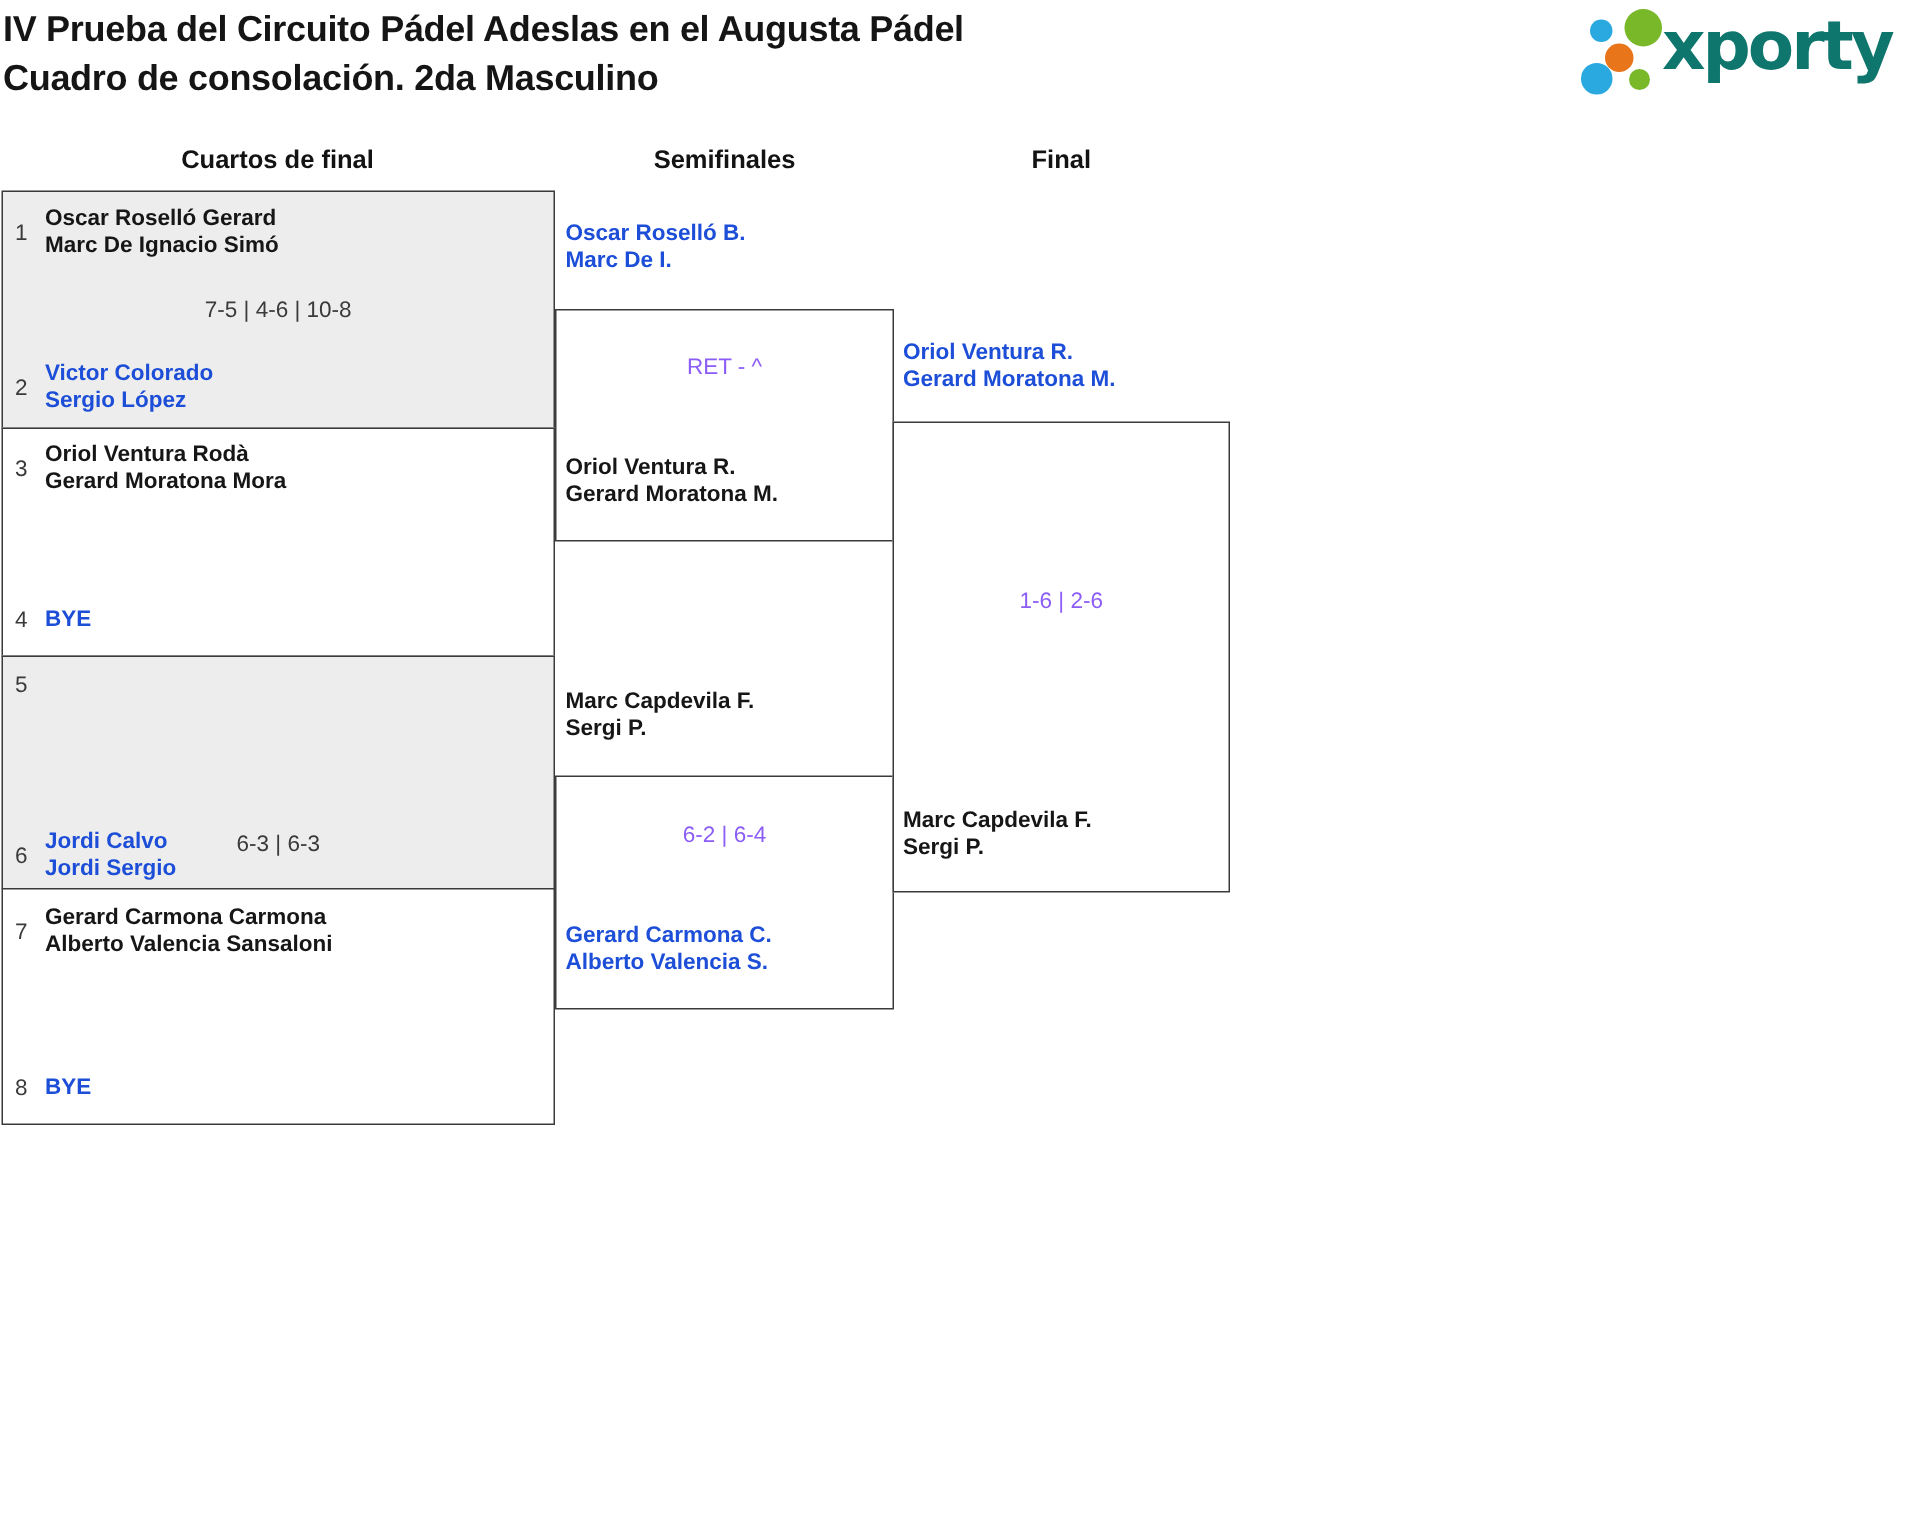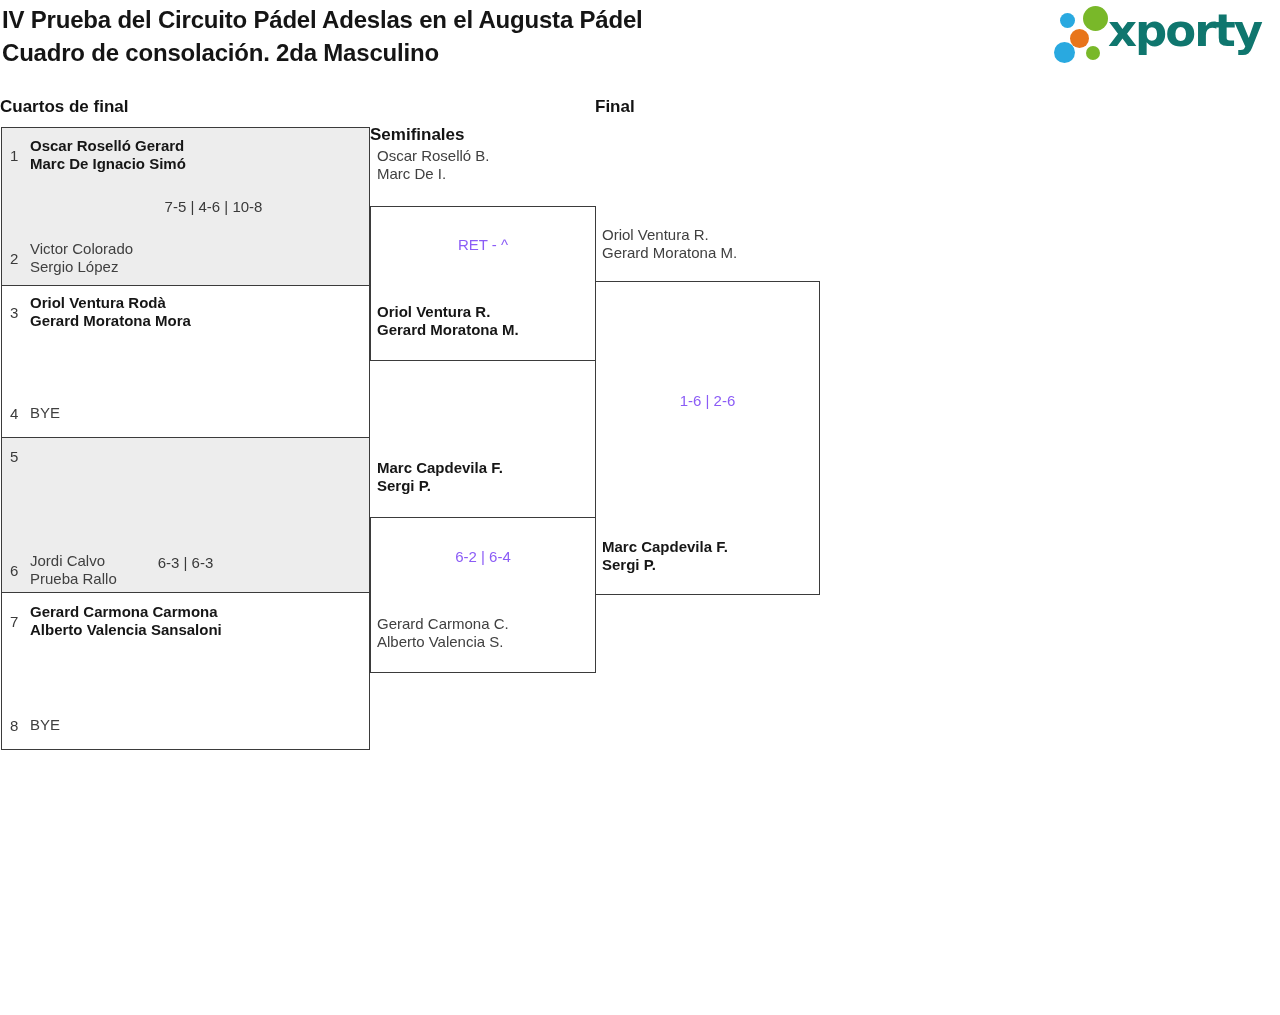--- a/index.html
+++ b/index.html
@@ -13,42 +13,42 @@
   .logo{position:absolute;left:1050px;top:0;width:230px;height:78px;cursor:pointer;}
   .dot{position:absolute;border-radius:50%;}
   .dot-green-big{left:33px;top:6px;width:25px;height:25px;background:#79b829;}
   .dot-blue-top{left:10px;top:13px;width:15px;height:15px;background:#29a9e0;}
   .dot-orange{left:20px;top:29px;width:19px;height:19px;background:#e8751a;}
   .dot-blue-bottom{left:4px;top:42px;width:21px;height:21px;background:#29a9e0;}
   .dot-green-small{left:36px;top:46px;width:14px;height:14px;background:#79b829;}
   .logo-text{position:absolute;left:58px;top:5px;font-size:45px;line-height:52px;font-weight:800;color:#0f766e;letter-spacing:-2px;font-family:"DejaVu Sans", sans-serif;}
 
   
-  .round-h{position:absolute;top:97px;font-size:17px;font-weight:700;color:#131313;white-space:nowrap;}
+  .round-h{position:absolute;top:97px;font-size:17px;font-weight:700;color:#131313;text-align:center;white-space:nowrap;}
   .rh-qf{left:0;width:370px;}
-  .rh-sf{left:370px;width:226px;margin-top:28px;}
+  .rh-sf{left:370px;width:226px;}
   .rh-f{left:595px;width:225px;}
 
   
   .box{position:absolute;border:1px solid #3b3b3b;box-sizing:border-box;background:#fff;}
   .box.gray{background:#ededed;}
   .qf{left:1px;width:369px;}
   .qf1{top:127px;height:159px;}
   .qf2{top:285px;height:153px;}
   .qf3{top:437px;height:156px;}
   .qf4{top:592px;height:158px;}
   .sf1{left:370px;top:206px;width:226px;height:155px;}
   .sf2{left:370px;top:517px;width:226px;height:156px;}
   .fin{left:595px;top:281px;width:225px;height:314px;}
 
   
   .team-row{position:absolute;left:8px;right:6px;display:flex;align-items:center;}
   .seed{width:20px;flex:none;font-size:15px;color:#3a3a3a;}
   .names{display:flex;flex-direction:column;}
-  .nl{font-size:15px;line-height:18px;white-space:nowrap;color:#404040;}
+  .nl{font-size:15px;line-height:18px;white-space:nowrap;color:#1d4ed8;font-weight:bold;}
   .winner .nl{font-weight:700;color:#161616;}
   .score{position:absolute;left:0;width:100%;text-align:center;font-size:15px;line-height:18px;color:#3a3a3a;white-space:nowrap;}
 
   
   .label{position:absolute;display:flex;flex-direction:column;}
   .score-abs{position:absolute;text-align:center;font-size:15px;line-height:18px;color:#8b5cf6;white-space:nowrap;}
 </style>
 </head>
 <body>
 
@@ -73,21 +73,21 @@
   <div class="round-h rh-f">Final</div>
 
   <div class="box qf qf1 gray">
     <div class="team-row" style="top:9px;">
       <span class="seed">1</span>
       <span class="names winner">
         <span class="nl">Oscar Roselló Gerard</span>
         <span class="nl">Marc De Ignacio Simó</span>
       </span>
     </div>
-    <div class="score" style="top:70px;padding-left:28px;">7-5 | 4-6 | 10-8</div>
+    <div class="score" style="top:70px;">7-5 | 4-6 | 10-8</div>
     <div class="team-row" style="top:112px;">
       <span class="seed">2</span>
       <span class="names">
         <span class="nl">Victor Colorado</span>
         <span class="nl">Sergio López</span>
       </span>
     </div>
   </div>
 
   <div class="box qf qf2">
@@ -108,21 +108,21 @@
 
   <div class="box qf qf3 gray">
     <div class="team-row" style="top:10px;">
       <span class="seed">5</span>
     </div>
     <div class="score" style="top:72px;margin-top:44px;">6-3 | 6-3</div>
     <div class="team-row" style="top:114px;">
       <span class="seed">6</span>
       <span class="names">
         <span class="nl">Jordi Calvo</span>
-        <span class="nl">Prueba Rallo</span>
+        <span class="nl">Jordi Sergio</span>
       </span>
     </div>
   </div>
 
   <div class="box qf qf4">
     <div class="team-row" style="top:10px;">
       <span class="seed">7</span>
       <span class="names winner">
         <span class="nl">Gerard Carmona Carmona</span>
         <span class="nl">Alberto Valencia Sansaloni</span>

